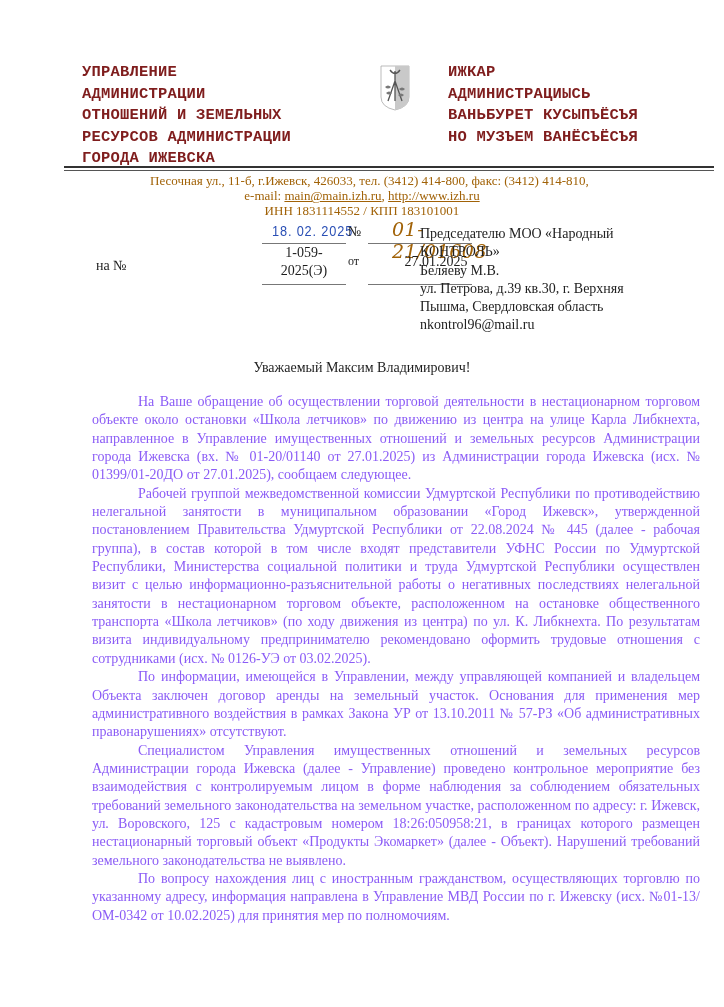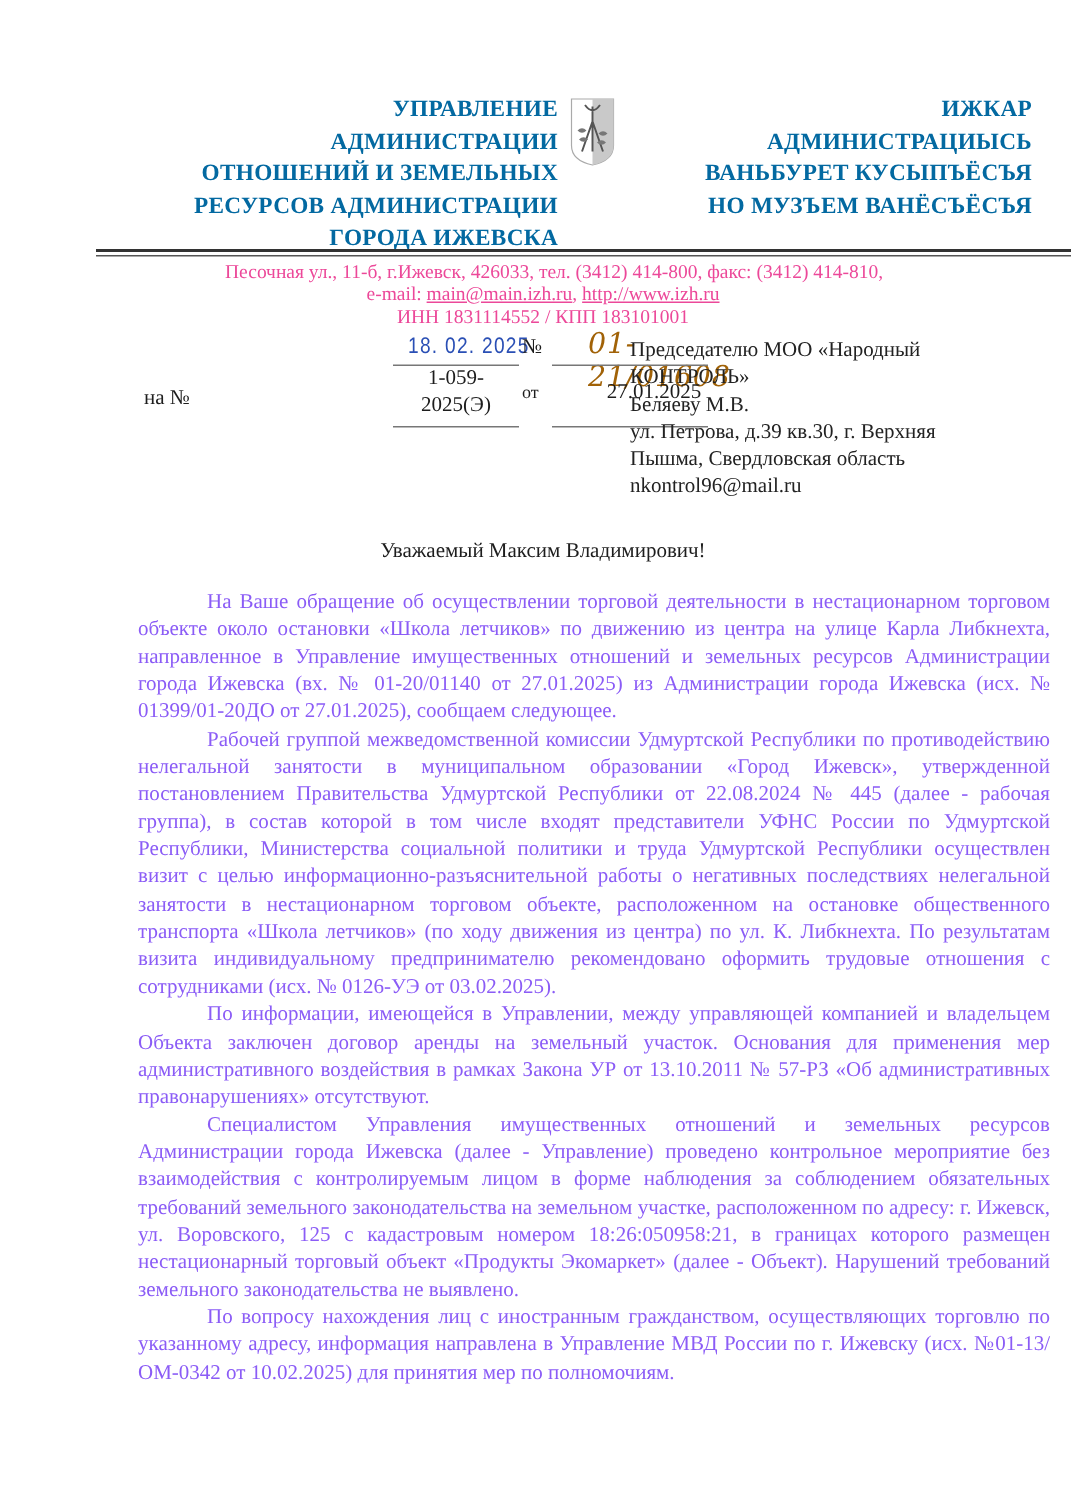--- a/index.html
+++ b/index.html
@@ -1,36 +1,36 @@
 <!DOCTYPE html>
 <html><head>
 <meta charset="utf-8">
 <style>
   html, body { margin: 0; padding: 0; background: #ffffff; }
   body {
     width: 724px; height: 1007px; position: relative; overflow: hidden;
     font-family: "Liberation Serif", "DejaVu Serif", serif; color: #1d1d1d;
   }
   .org {
-    position: absolute; top: 62px; text-align: right;
-    font-family: Liberation Serif, serif;
+    position: absolute; top: 62px; text-align: left;
+    font-family: Liberation Mono, monospace;
     font-weight: bold; font-size: 15.5px; line-height: 21.5px; letter-spacing: 0.2px;
-    color: #0369a1;
+    color: #7f1d1d;
   }
   .org-left { left: 82px; width: 290px; }
   .org-right { left: 448px; width: 240px; }
   .org div { white-space: nowrap; }
   .emblem { position: absolute; left: 380px; top: 65px; width: 30px; height: 46px; }
   .rule {
     position: absolute; left: 64px; width: 650px; top: 166px;
     border-top: 2px solid #333; border-bottom: 1px solid #555; height: 2px;
   }
   .contacts {
     position: absolute; top: 173px; left: 0; width: 724px; text-align: center;
-    font-size: 13px; line-height: 15px; color: #ec4899;
+    font-size: 13px; line-height: 15px; color: #a16207;
   }
   .contacts .c1 { padding-left: 150px; text-align: left; }
   .contacts u { text-decoration: underline; }
   .regblock { position: absolute; left: 96px; top: 222px; width: 320px; height: 70px; font-size: 14px; }
   .stamp-date {
     position: absolute; left: 176px; top: 0px; color: #2a4fb5; font-family: "Liberation Sans", sans-serif;
     font-size: 15px; letter-spacing: 1px; transform: scaleX(0.85); transform-origin: left;
   }
   .uline { position: absolute; border-bottom: 1px solid #777; }
   .numlabel { position: absolute; left: 252px; top: 2px; font-size: 14px; }

